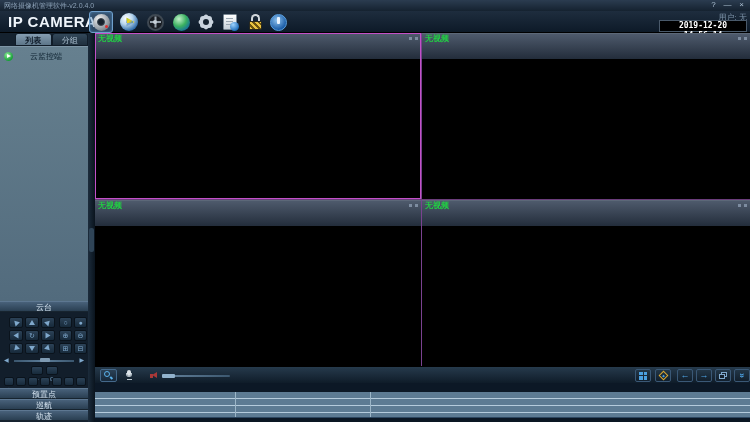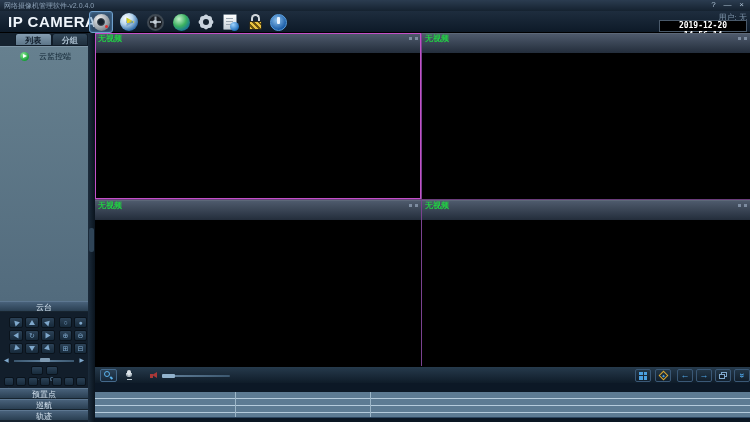--- a/index.html
+++ b/index.html
@@ -72,26 +72,26 @@
 
   .user-status { position:absolute; right:3px; top:1px; font-size:8px; color:#7e94aa; }
   .datetime { position:absolute; right:3px; top:9px; width:88px; height:12px; background:#000;
               border:1px solid #49596a; color:#fff; font-family:"DejaVu Sans Mono",monospace;
               font-size:8px; font-weight:bold; line-height:10px; text-align:center; }
 
   
   .sidebar { position:absolute; left:0; top:33px; width:88px; height:389px; background:#15222f; }
   .tabs { position:absolute; left:0; top:0; width:88px; height:13px; display:flex; }
   .tab { width:44px; height:13px; font-size:8px; text-align:center; line-height:13px;
-         border:1px solid #101c28; border-radius:3px 3px 0 0;font-weight:bold; } 
+         border:1px solid #101c28; border-radius:3px 3px 0 0; } 
   .tab.active { background:linear-gradient(#849cb0,#5d7689); color:#0d1926; font-weight:bold;margin-left:15px; }
   .tab.idle { background:linear-gradient(#33485a,#1f2f3d); color:#aec2d2; }
   .tree { position:absolute; left:0; top:13px; width:88px; height:255px;
           background:linear-gradient(#66808f,#526b7d); border-top:1px solid #7e96a6; }
-  .tree-item { position:absolute; left:4px; top:4px; display:flex; align-items:center; gap:10px;margin-left:16px; }
+  .tree-item { position:absolute; left:4px; top:4px; display:flex; align-items:center; gap:17px; }
   .tree-ico { position:relative; width:9px; height:9px; border-radius:50%;
               background:radial-gradient(circle at 35% 30%,#8ae896,#18a038 70%); }
   .tree-ico i { position:absolute; left:3px; top:2px; width:0; height:0;
                 border-top:2.5px solid transparent; border-bottom:2.5px solid transparent; border-left:4px solid #fff; }
   .tree-label { font-size:8px; color:#0e2230; }
 
   .hbar { position:absolute; left:0; width:88px; height:11px; text-align:center; font-size:8px;
           color:#d8e6f2; line-height:11px; background:linear-gradient(#48617a,#2a3f52);
           border-top:1px solid #5d7791; border-bottom:1px solid #17242f; }
   .ptz-area { position:absolute; left:0; top:279px; width:88px; height:76px; background:#121e2b; }
@@ -112,21 +112,21 @@
 
   
   .splitter { position:absolute; left:88px; top:33px; width:7px; height:389px;
               background:linear-gradient(90deg,#1c2c3c,#0a141e); }
   .split-handle { position:absolute; left:1px; top:195px; width:5px; height:24px; background:#2f4457;
                   border-radius:2px; }
 
   
   .videos { position:absolute; left:95px; top:33px; width:655px; height:333px; background:#000; }
   .vcell { position:absolute; background:#000; }
-  .vhead { position:absolute; left:0; top:0; right:0; height:20px;
+  .vhead { position:absolute; left:0; top:0; right:0; height:26px;
            background:linear-gradient(#4e5a6c,#232d3b); border-top:1px solid #5c6878; }
   .vlabel { position:absolute; left:3px; top:0; font-size:8px; font-weight:bold; color:#22cc44; line-height:10px; }
   .vicons { position:absolute; right:3px; top:3px; display:flex; gap:3px; }
   .vicons i { width:3px; height:3px; background:#7d8ca0; display:block; }
   .vsep-v { position:absolute; left:326px; top:0; width:1px; height:333px; background:#7a4290; }
   .vsep-h { position:absolute; left:0; top:166px; width:655px; height:1px; background:#6a3c7a; }
   .vsel { position:absolute; border:1px solid #c350c8; pointer-events:none; }
 
   
   .btoolbar { position:absolute; left:95px; top:366px; width:655px; height:17px;

